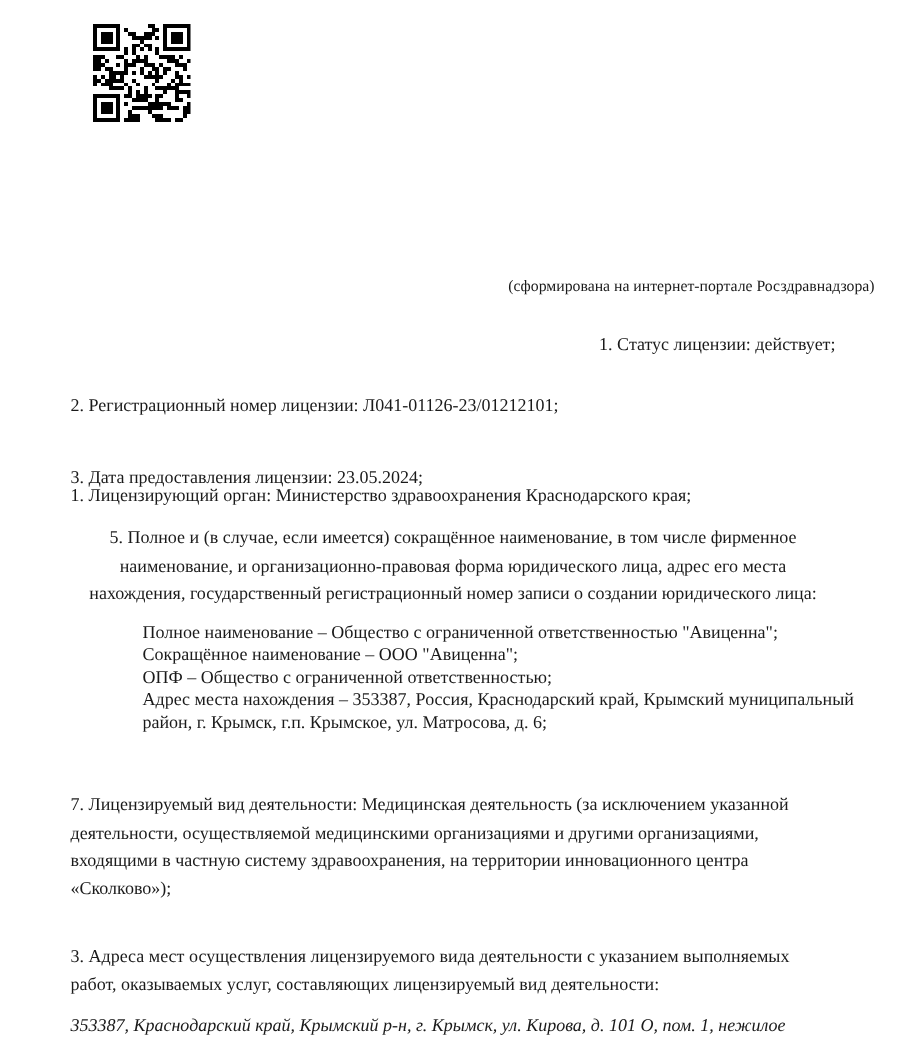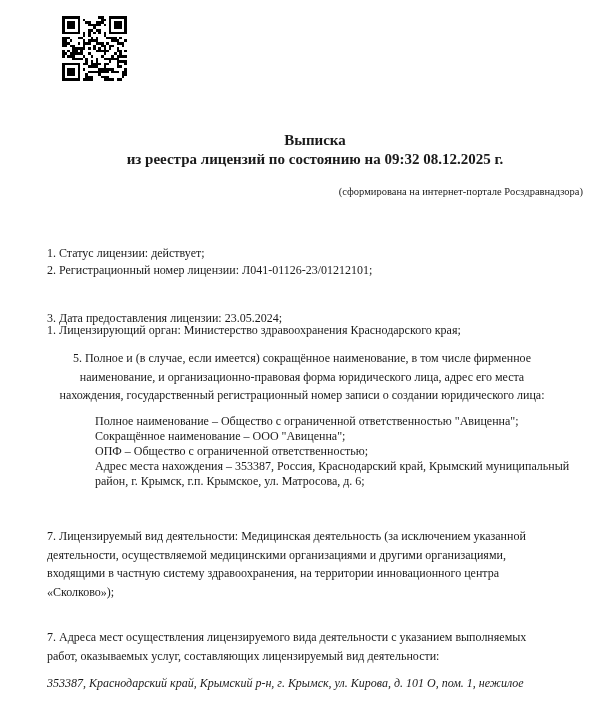--- a/index.html
+++ b/index.html
@@ -42,21 +42,21 @@
     text-align: right;
   }
   .para {
     position: absolute;
     left: 47px;
     width: 510px;
     font-size: 12px;
     line-height: 18.5px;
     text-align: left;
   }
-  .p1 { top: 244px; }
+  .p1 { top: 220px; text-align: right; }
   .p2 { top: 261px; }
   .p3 { top: 291px; margin-top: 18px; }
   .p4 { top: 321px; }
   .p5 { top: 349px; text-align: center; }
   .org { top: 414px; line-height: 15px; margin-left: 48px; }
   .p6 { top: 519px; }
   .p7 { top: 527px; }
   .p8 { top: 628px; }
   .addr { top: 674px; white-space: nowrap; font-style: italic; }
 </style>
@@ -366,37 +366,33 @@
         <rect x="11" y="24" width="1" height="1"></rect>
         <rect x="16" y="24" width="1" height="1"></rect>
         <rect x="17" y="24" width="1" height="1"></rect>
         <rect x="18" y="24" width="1" height="1"></rect>
         <rect x="19" y="24" width="1" height="1"></rect>
         <rect x="21" y="24" width="1" height="1"></rect>
         <rect x="22" y="24" width="1" height="1"></rect>
       </svg>
   </div>
 
-  <div class="title">
-    <span>Выписка</span><br>
-    <span>из реестра лицензий по состоянию на 09:32 08.12.2025 г.</span>
-  </div>
 
   <div class="note">(сформирована на интернет-портале Росздравнадзора)</div>
 
   <div class="para p1">1. Статус лицензии: действует;</div>
   <div class="para p2">2. Регистрационный номер лицензии: Л041-01126-23/01212101;</div>
   <div class="para p3">3. Дата предоставления лицензии: 23.05.2024;</div>
   <div class="para p4">1. Лицензирующий орган: Министерство здравоохранения Краснодарского края;</div>
   <div class="para p5">5. Полное и (в случае, если имеется) сокращённое наименование, в том числе фирменное наименование, и организационно-правовая форма юридического лица, адрес его места нахождения, государственный регистрационный номер записи о создании юридического лица:</div>
 
   <div class="para org">
     <div>Полное наименование – Общество с ограниченной ответственностью "Авиценна";</div>
     <div>Сокращённое наименование – ООО "Авиценна";</div>
     <div>ОПФ – Общество с ограниченной ответственностью;</div>
     <div>Адрес места нахождения – 353387, Россия, Краснодарский край, Крымский муниципальный район, г. Крымск, г.п. Крымское, ул. Матросова, д. 6;</div>
   </div>
 
   <div class="para p7">7. Лицензируемый вид деятельности: Медицинская деятельность (за исключением указанной деятельности, осуществляемой медицинскими организациями и другими организациями, входящими в частную систему здравоохранения, на территории инновационного центра «Сколково»);</div>
-  <div class="para p8">7. Адреса мест осуществления лицензируемого вида деятельности с указанием выполняемых работ, оказываемых услуг, составляющих лицензируемый вид деятельности:</div>
+  <div class="para p8">3. Адреса мест осуществления лицензируемого вида деятельности с указанием выполняемых работ, оказываемых услуг, составляющих лицензируемый вид деятельности:</div>
   <div class="para addr">353387, Краснодарский край, Крымский р-н, г. Крымск, ул. Кирова, д. 101 О, пом. 1, нежилое</div>
 
 </div>
 
 </body></html>

